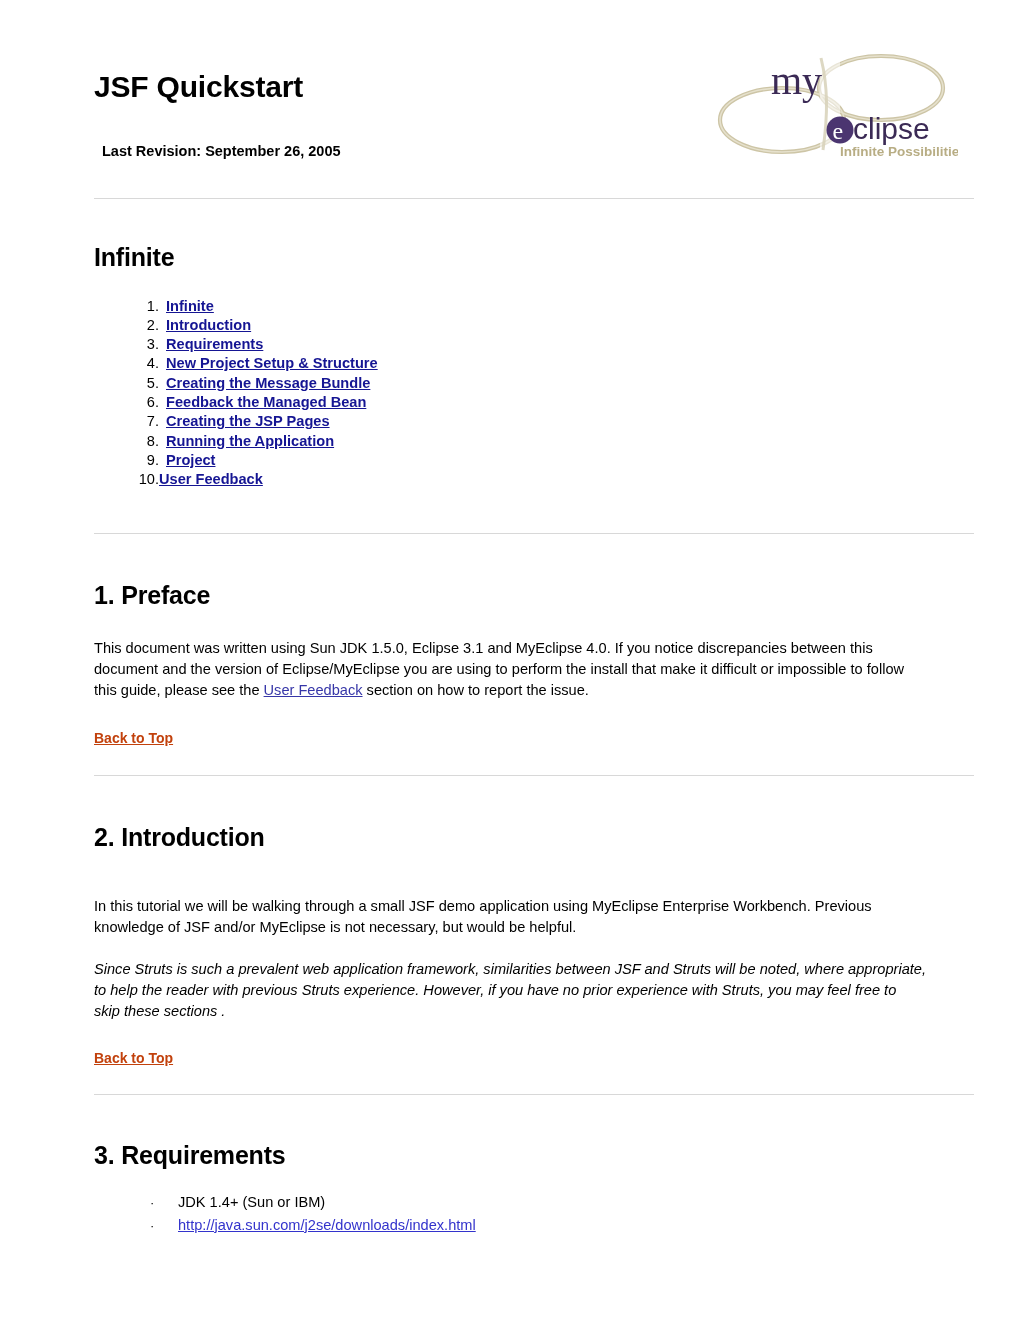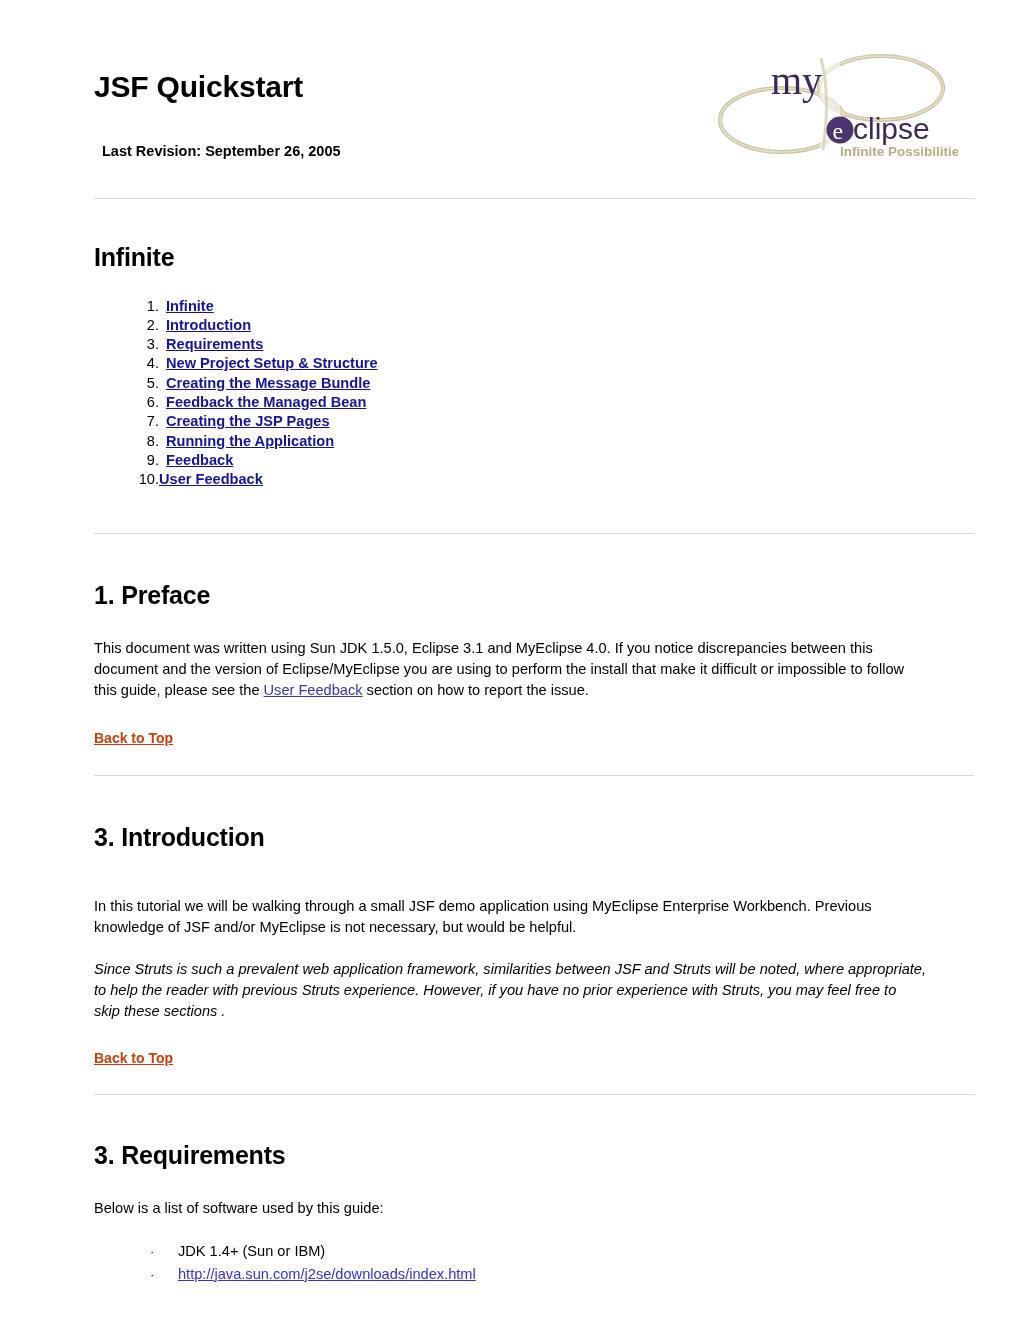--- a/index.html
+++ b/index.html
@@ -245,56 +245,55 @@
       <a href="#" class="link-outline">Creating the JSP Pages</a>
     </li>
     <li>
       <span class="num">8.</span>
       <span class="gap"></span>
       <a href="#" class="link-outline">Running the Application</a>
     </li>
     <li>
       <span class="num">9.</span>
       <span class="gap"></span>
-      <a href="#" class="link-outline">Feedback</a>
+      <a href="#" class="link-outline">Project</a>
     </li>
     <li>
       <span class="num wide">10.</span>
       <span class="gap tight"></span>
       <a href="#" class="link-outline">User Feedback</a>
     </li>
   </ol>
 
   <hr class="rule" style="margin-top:44px;">
 
   <h2 class="section-heading" style="margin-top:48px;">1. Preface</h2>
 
   <p class="body-text" style="margin-top:28px;"><span>This document was written using Sun JDK 1.5.0, Eclipse 3.1 and MyEclipse 4.0. If you notice discrepancies between this document and the version of Eclipse/MyEclipse you are using to perform the install that make it difficult or impossible to follow this guide, please see the </span><a href="#" class="link-inline">User Feedback</a><span> section on how to report the issue.</span></p>
 
   <div style="margin-top:28px;">
     <a href="#" class="link-top">Back to Top</a>
   </div>
 
   <hr class="rule" style="margin-top:28px;">
 
-  <h2 class="section-heading" style="margin-top:48px;">3. Introduction</h2>
+  <h2 class="section-heading" style="margin-top:48px;">2. Introduction</h2>
 
   <p class="body-text" style="margin-top:45px;">In this tutorial we will be walking through a small JSF demo application using MyEclipse Enterprise Workbench. Previous knowledge of JSF and/or MyEclipse is not necessary, but would be helpful.</p>
 
   <p class="body-text" style="margin-top:21px;font-style:italic;">Since Struts is such a prevalent web application framework, similarities between JSF and Struts will be noted, where appropriate, to help the reader with previous Struts experience. However, if you have no prior experience with Struts, you may feel free to skip these sections .</p>
 
   <div style="margin-top:27px;">
     <a href="#" class="link-top">Back to Top</a>
   </div>
 
   <hr class="rule" style="margin-top:27px;">
 
   <h2 class="section-heading" style="margin-top:47px;">3. Requirements</h2>
 
-  <p class="body-text" style="margin-top:28px;">Below is a list of software used by this guide:</p>
 
   <ul class="req-list" style="margin-top:21px;">
     <li>
       <span class="dot">·</span>
       <span>JDK 1.4+ (Sun or IBM)</span>
     </li>
     <li>
       <span class="dot">·</span>
       <a href="#" class="link-url">http://java.sun.com/j2se/downloads/index.html</a>
     </li>

